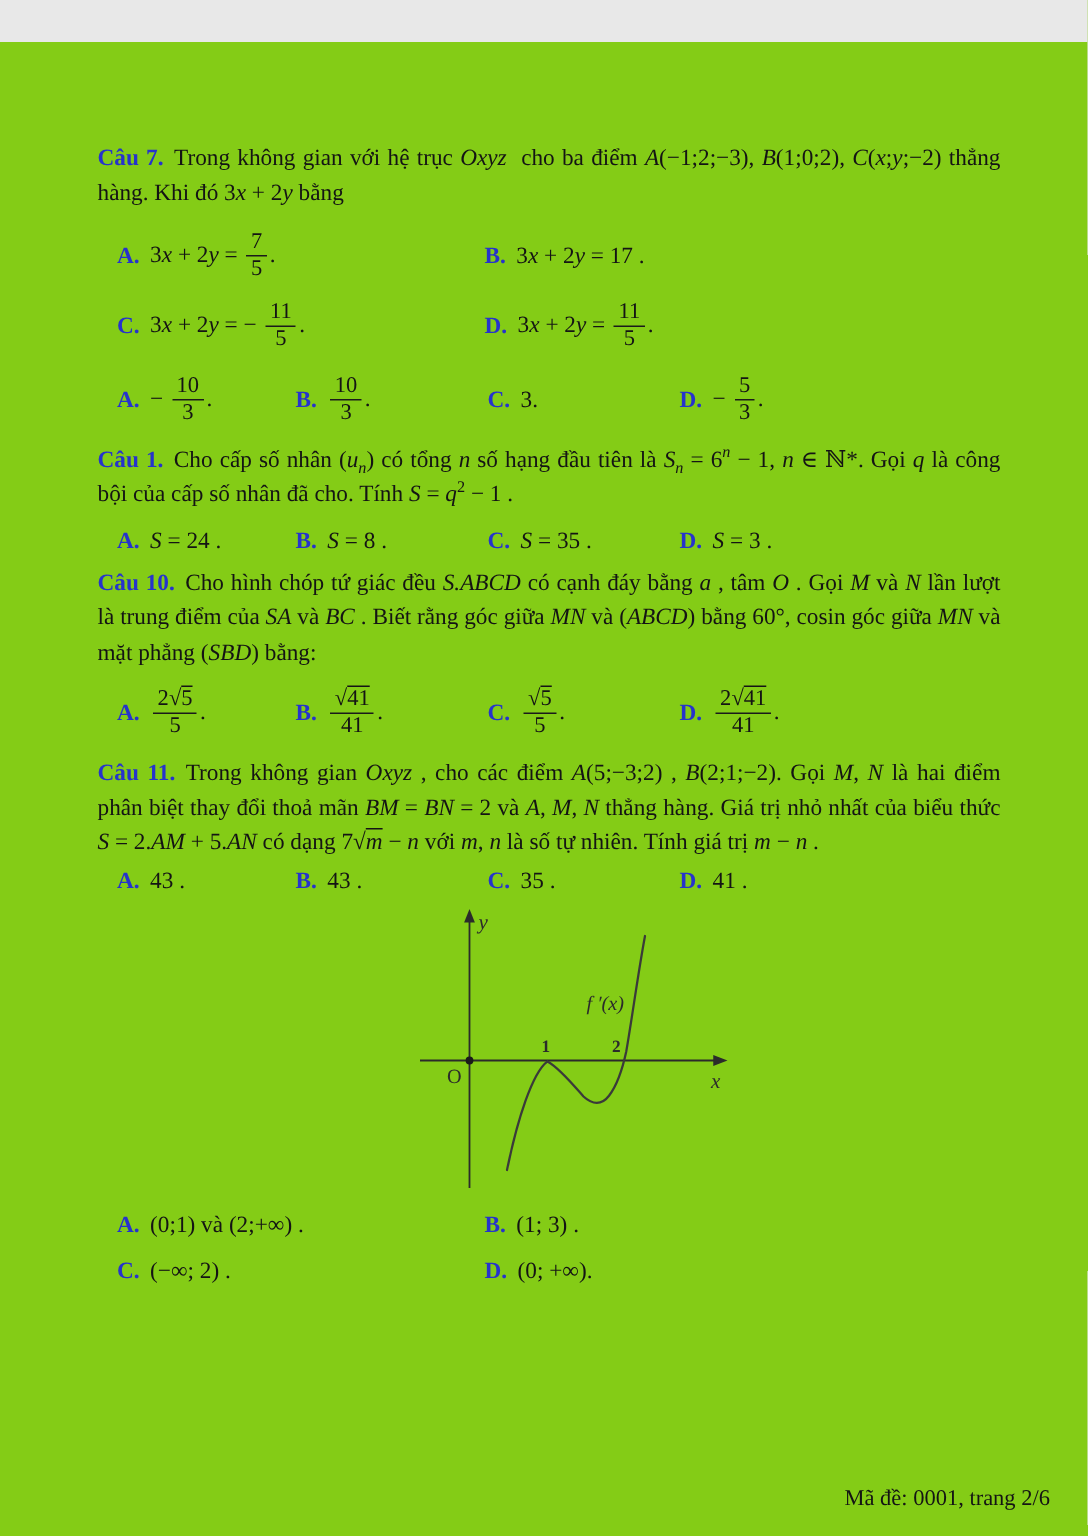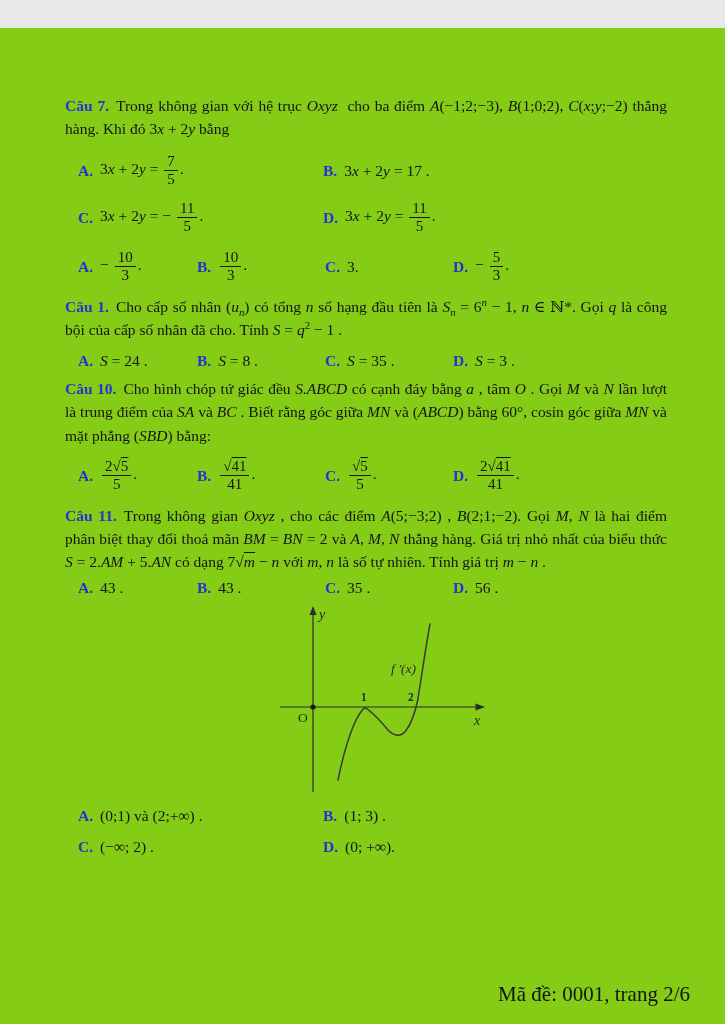--- a/index.html
+++ b/index.html
@@ -30,21 +30,21 @@
   x-p{font-size:1.85em;line-height:0;vertical-align:middle;position:relative;top:-0.05em;font-weight:400;}
   
   .opts{display:grid;align-items:center;}
   .opts4{grid-template-columns:119px 128px 128px auto;padding-left:13px;margin:9px 0 8px;}
   .opts2{grid-template-columns:245px auto;padding-left:13px;row-gap:7px;margin:10px 0 9px;}
   .opt{display:flex;align-items:center;gap:7px;min-height:24px;}
   .okey{color:#2633cc;font-weight:bold;}
   .tall .opt{min-height:40px;}
   .graph-wrap{margin:4px 0 2px 213px;width:212px;}
   .graph text{font-family:"Liberation Serif","DejaVu Serif",serif;fill:#2b2b2b;}
-  .footer{position:absolute;right:35px;bottom:42px;font-size:21px;color:#141414;}
+  .footer{position:absolute;right:25px;bottom:42px;font-size:15px;color:#141414;}
   section{margin:0;}
   .mt4{margin-top:4px;} .mt6{margin-top:6px;}
 </style>
 </head>
 <body>
 
 <div class="page">
 
   <section>
     <p class="qbody"><b class="qlabel">Câu 7.</b><span>Trong không gian với hệ trục <i>Oxyz</i>&nbsp; cho ba điểm <i>A</i>(−1;2;−3), <i>B</i>(1;0;2), <i>C</i>(<i>x</i>;<i>y</i>;−2) thẳng hàng. Khi đó 3<i>x</i> + 2<i>y</i> bằng</span></p>
@@ -173,21 +173,21 @@
       <div class="opt">
           <b class="okey">B.</b>
           <span>43 .</span>
         </div>
       <div class="opt">
           <b class="okey">C.</b>
           <span>35 .</span>
         </div>
       <div class="opt">
           <b class="okey">D.</b>
-          <span>56 .</span>
+          <span>41 .</span>
         </div>
     </div>
   </section>
 
   <section>
 
     <div class="graph-wrap">
       <svg class="graph" width="212" height="192" viewBox="0 0 212 192">
 
         <line x1="35" y1="9" x2="35" y2="188" stroke="#2b2b2b" stroke-width="1.2"></line>

